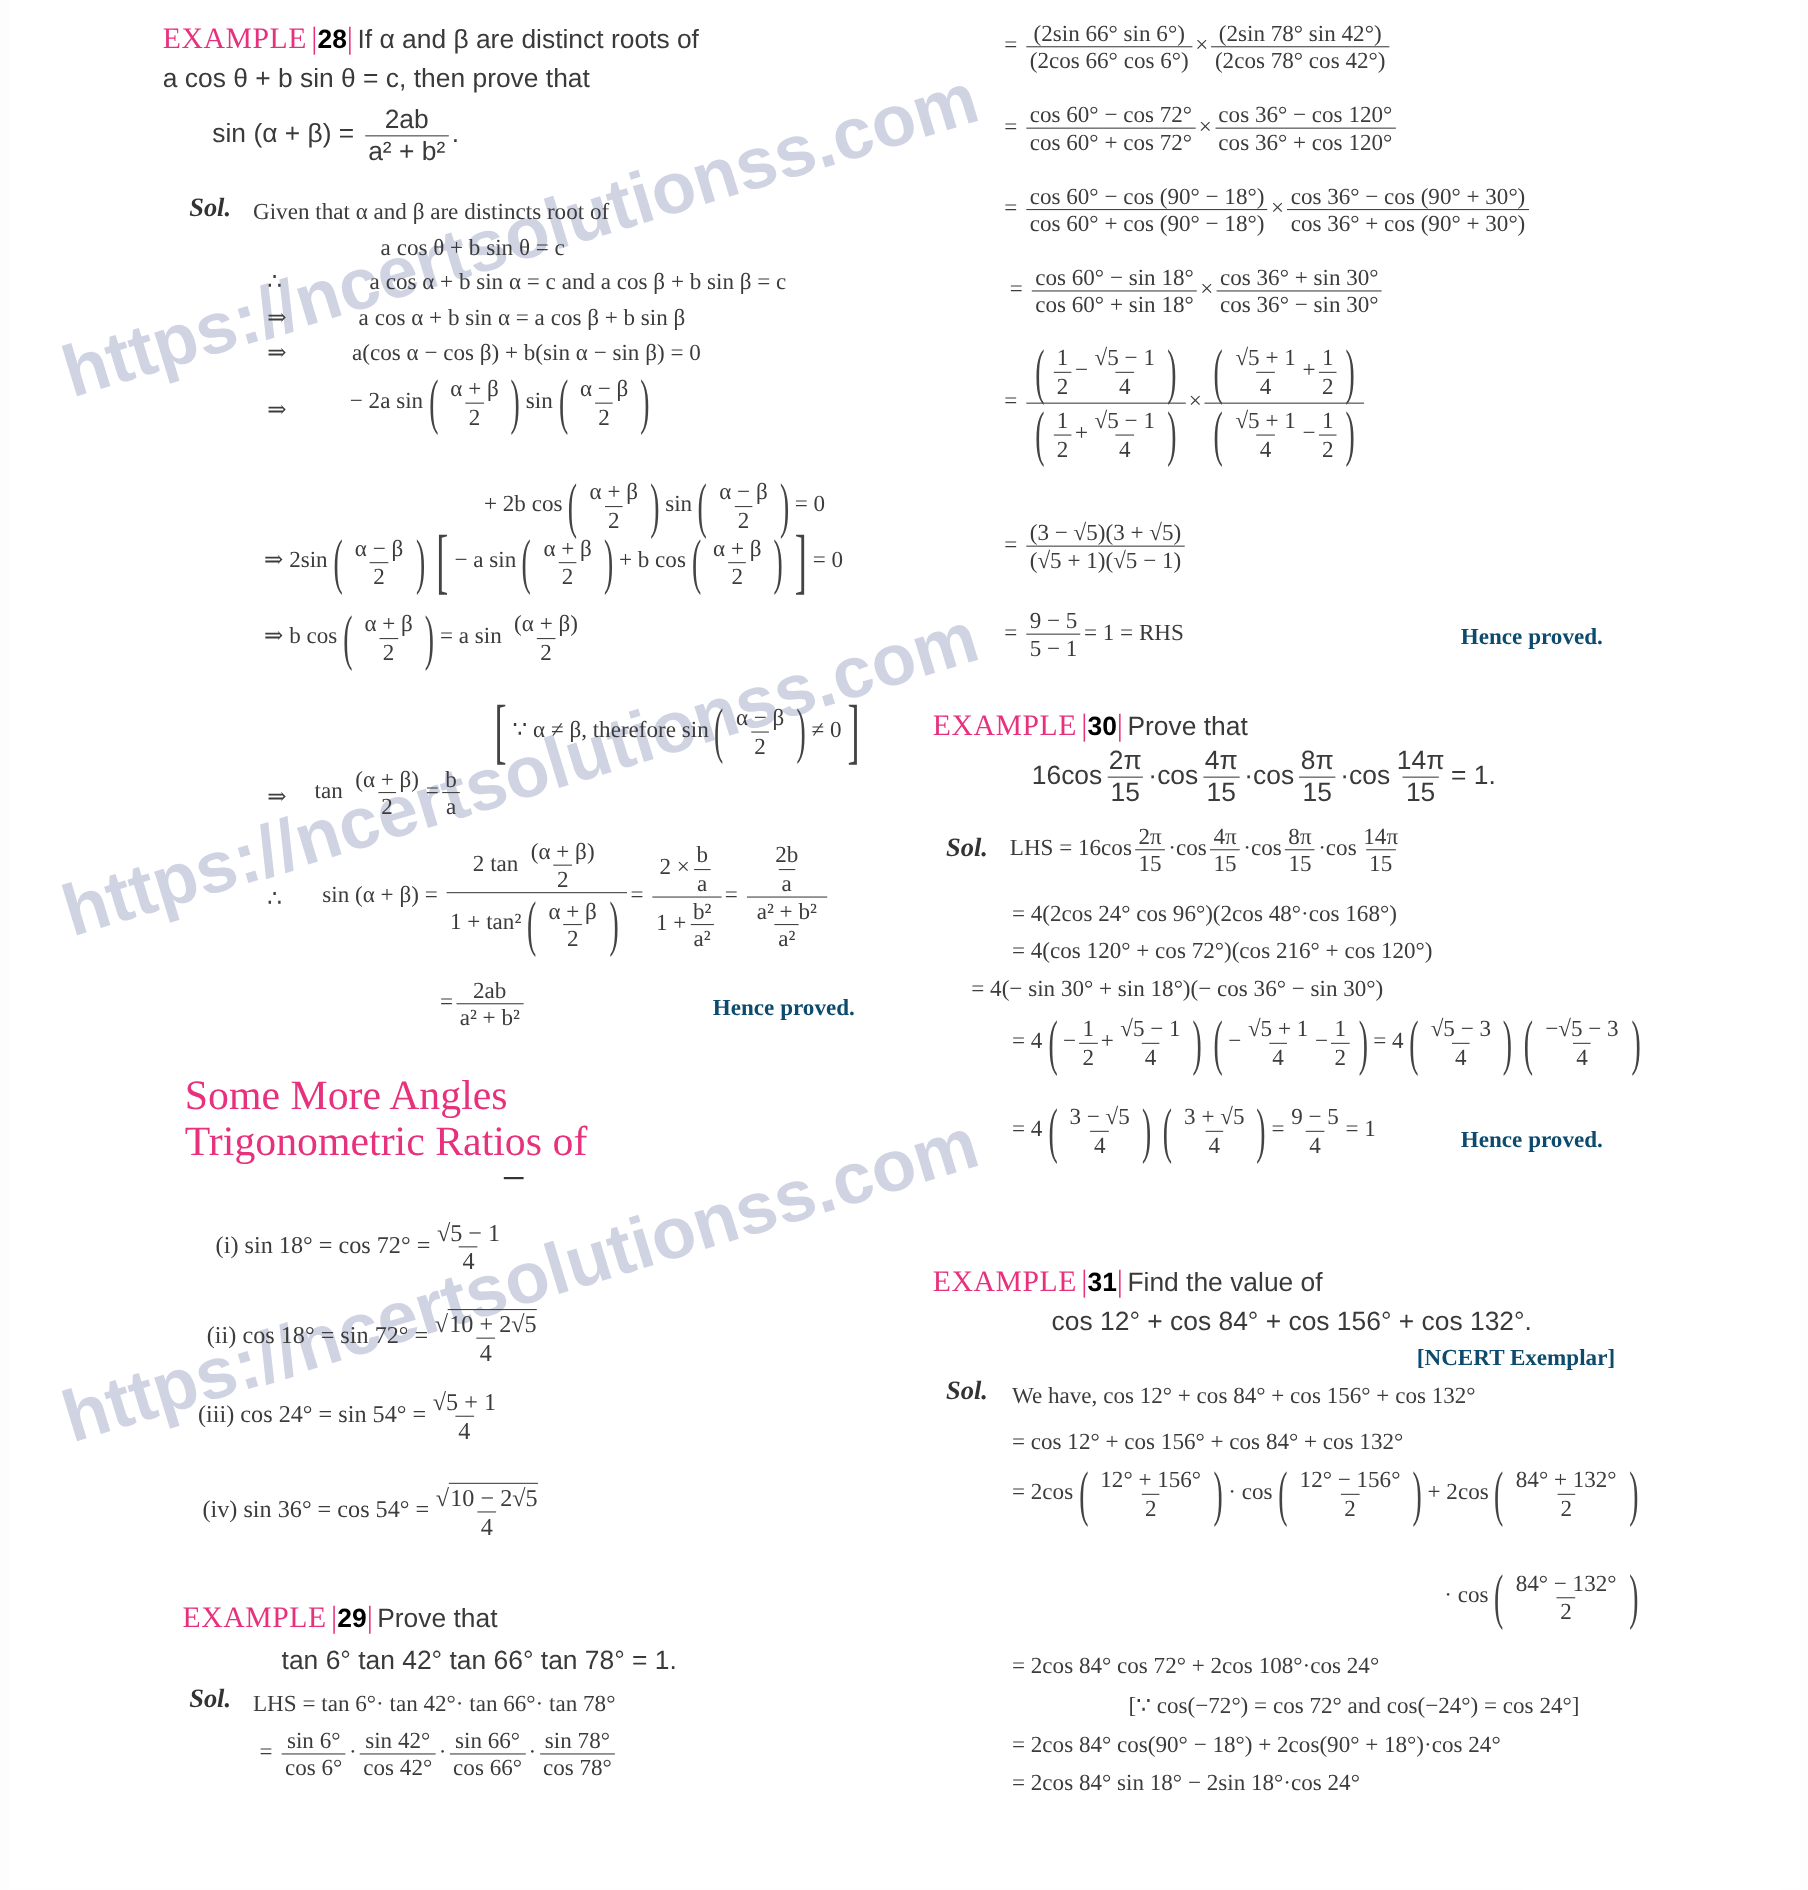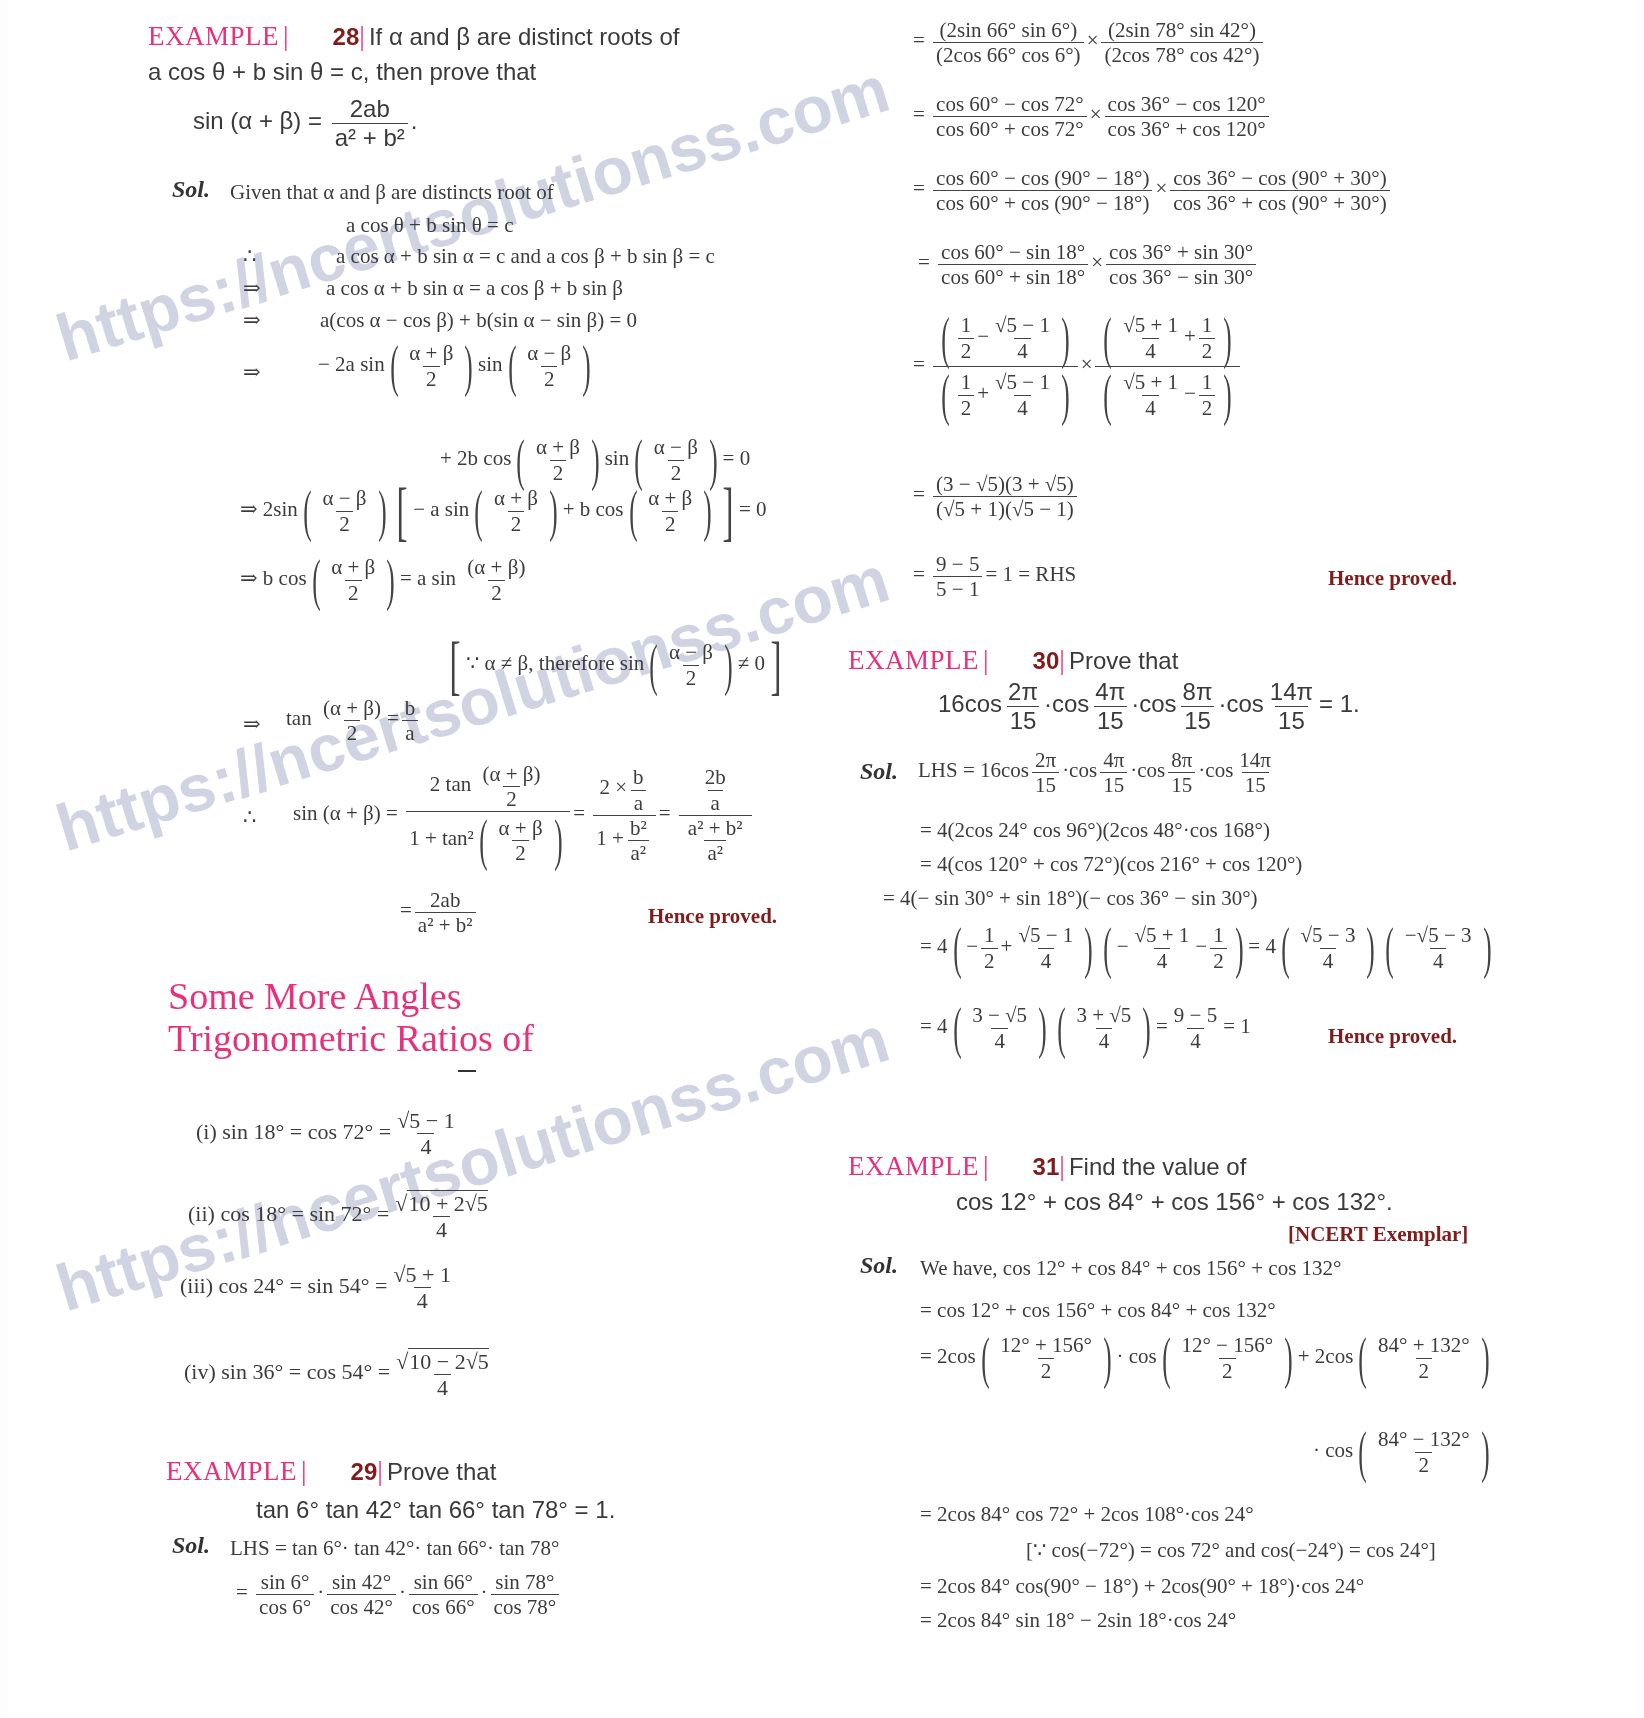--- a/index.html
+++ b/index.html
@@ -1,25 +1,25 @@
 <!DOCTYPE html>
 <html><head>
 <meta charset="utf-8">
 <style>
   html, body { margin:0; padding:0; }
   body { width:1644px; height:1718px; position:relative; background:#fdfdfd; overflow:hidden;
          font-family:"Liberation Serif", "DejaVu Serif", serif; color:#2e2e2e; }
   .page { position:absolute; left:8px; top:0; width:1628px; height:1718px; background:#ffffff; }
   .abs { position:absolute; white-space:nowrap; }
   .ex { color:#e8317d; font-family:"Liberation Serif", serif; font-size:27px; letter-spacing:0.5px; }
-  .exnum { color:#7f1d1d; font-family:"Liberation Sans", sans-serif; font-size:24px; font-weight:bold;margin-left:44px; }
+  .exnum { color:#000000; font-family:"Liberation Sans", sans-serif; font-size:24px; font-weight:bold; }
   .bar { color:#e8317d; font-size:28px; }
   .q { font-family:"Liberation Sans", sans-serif; font-size:24px; color:#3a3a3a; }
   .t { font-size:21px; color:#3c3c3c; }
-  .tb { font-size:21px; font-weight:bold; color:#7f1d1d; }
+  .tb { font-size:21px; font-weight:bold; color:#0c4a6e; }
   .sol { font-size:24px; font-weight:bold; font-style:italic; color:#333; }
   .it { }
   .frac { display:inline-flex; flex-direction:column; align-items:center; vertical-align:middle; margin:0 3px; }
   .frac > .n { padding:0 3px; line-height:1.15; }
   .frac > .d { padding:0 3px; line-height:1.15; border-top:1.5px solid #444; }
   .par { font-size:56px; font-weight:100; transform:scaleX(0.45); display:inline-block; vertical-align:middle; line-height:1; color:#444; }
   .brk { font-size:66px; font-weight:100; transform:scaleX(0.5); display:inline-block; vertical-align:middle; line-height:1; color:#444; }
   .heading { color:#e8317d; font-size:38px; line-height:42px; font-family:"Liberation Serif", serif; }
   .sq { display:inline-block; border-top:1.5px solid #444; padding-left:1px; }
   .wm { position:absolute; color:#a8b0cc; opacity:0.55; font-family:"Liberation Sans", sans-serif; font-weight:bold; font-size:66px; transform-origin:left bottom; white-space:nowrap; pointer-events:none; }

